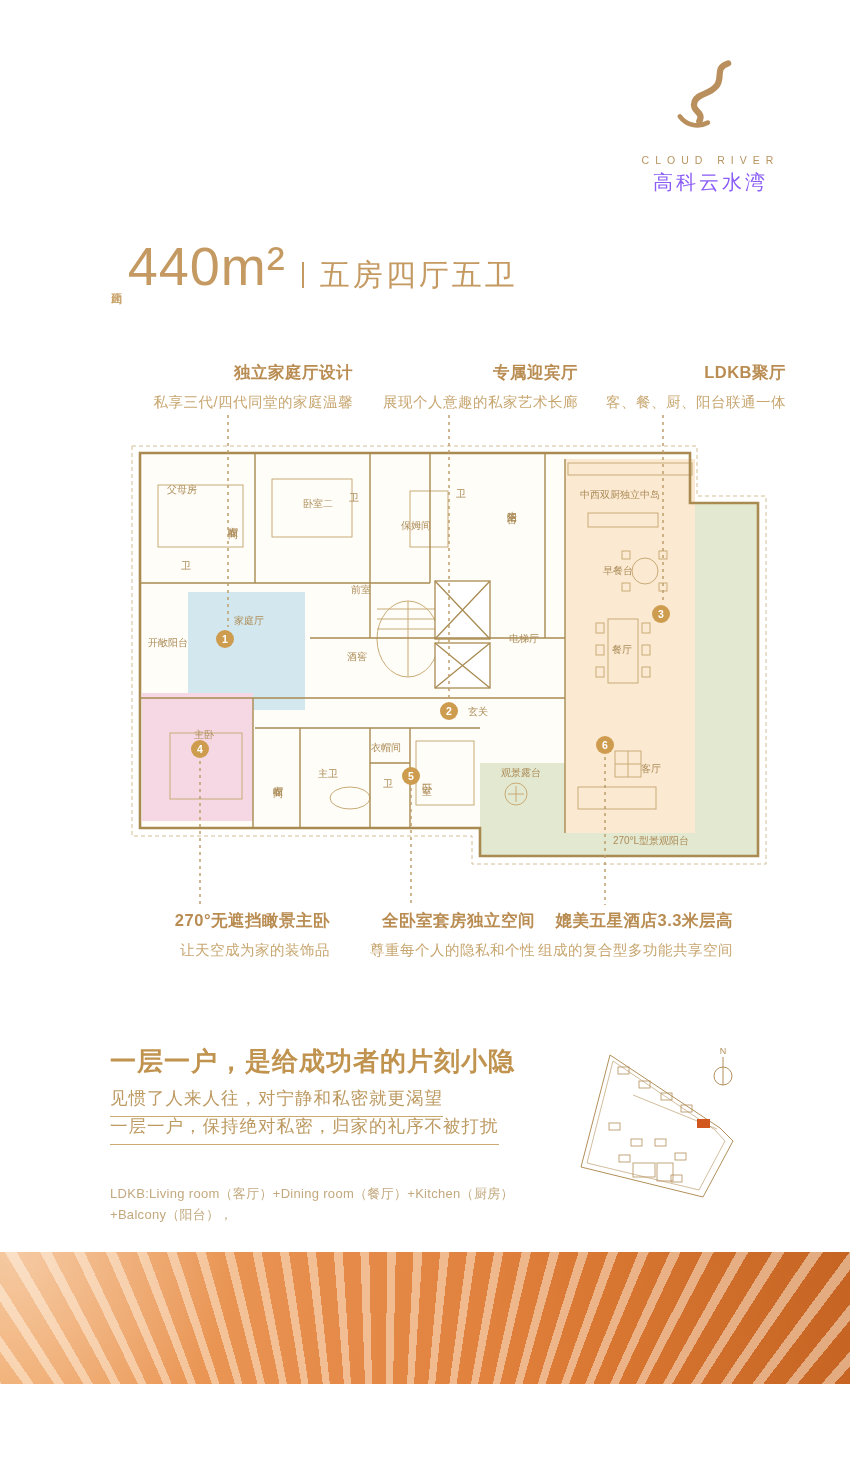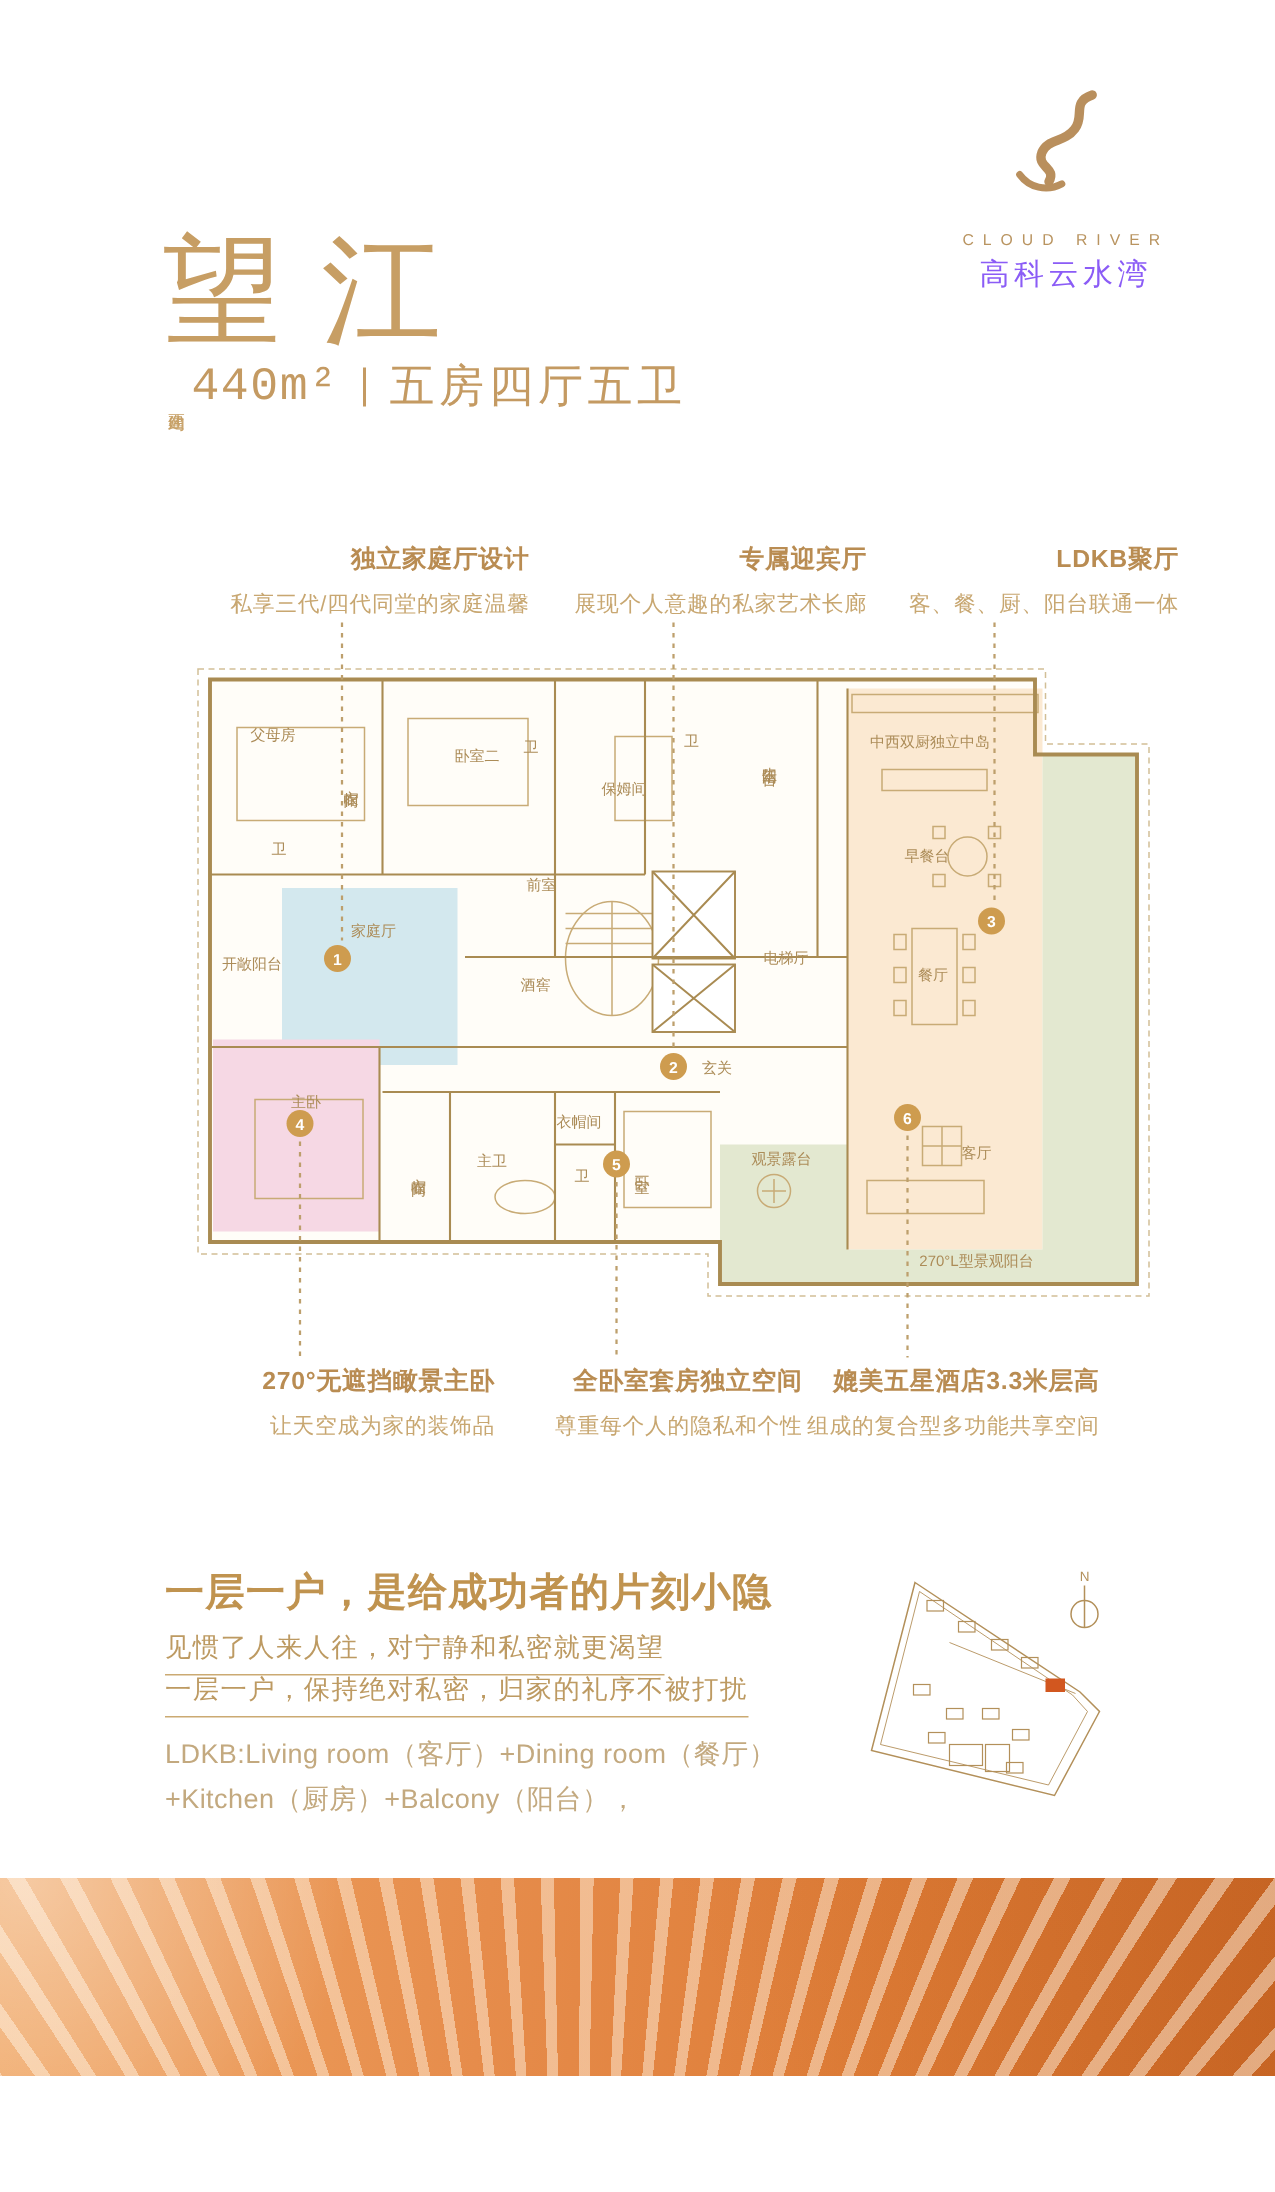--- a/index.html
+++ b/index.html
@@ -9,42 +9,42 @@
   .logo-block{position:absolute;left:618px;top:50px;width:185px;text-align:center;}
   .logo-s{display:block;margin:0 auto;}
   .brand-en{margin-top:4px;font-size:10.5px;letter-spacing:6px;color:#b99460;}
   .brand-cn{margin-top:3px;font-size:20px;letter-spacing:3px;color:#8b5cf6;}
   
   .title{position:absolute;left:108px;top:150px;font-size:80px;line-height:1.1;
          color:#c79e64;font-weight:400;letter-spacing:2px;}
   .spec-row{position:absolute;left:110px;top:244px;display:flex;align-items:flex-end;color:#c49a62;}
   .spec-prefix{writing-mode:vertical-rl;text-orientation:upright;font-size:11px;line-height:1.15;
                letter-spacing:1px;margin:0 5px 4px 0;color:#c7a066;}
-  .spec-value{font-size:31px;line-height:0.85;letter-spacing:1px;font-weight:400;font-family:Liberation Mono, monospace;}
+  .spec-value{font-size:54px;line-height:0.85;letter-spacing:1px;font-weight:400;}
   .spec-bar{width:2px;height:26px;background:#c49a62;margin:0 16px 2px 16px;}
   .spec-layout{font-size:30px;line-height:0.95;letter-spacing:3px;}
   
   .callout{position:absolute;width:260px;text-align:right;}
   .callout h3{margin:0 0 9px 0;font-size:16.5px;font-weight:bold;color:#b98c52;letter-spacing:0.5px;}
   .callout p{margin:0;font-size:14.5px;color:#c8a771;letter-spacing:0.5px;}
   .ct1{left:93px;top:362px;} .ct2{left:318px;top:362px;} .ct3{left:526px;top:362px;}
   .cb1{left:70px;top:910px;} .cb2{left:275px;top:910px;} .cb3{left:473px;top:910px;}
   
   .plan{position:absolute;left:110px;top:413px;}
   .room{fill:#ac8c58;font-size:10px;text-anchor:middle;}
   .room.vroom{writing-mode:vertical-rl;text-orientation:upright;letter-spacing:1px;}
   .marker-c{fill:#ce9c4f;}
   .marker-t{fill:#ffffff;font-size:10.5px;font-weight:bold;text-anchor:middle;}
   
   .tagline-h{position:absolute;left:110px;top:1044px;margin:0;font-size:26px;font-weight:bold;
              color:#c0934f;letter-spacing:1px;}
   .tag-line{position:absolute;left:110px;font-size:17.5px;color:#bd9a62;letter-spacing:1px;
             border-bottom:1px solid #cbaa72;padding-bottom:6px;}
   .tl1{top:1086px;} .tl2{top:1114px;}
-  .ldkb-note{position:absolute;left:110px;top:1155px;width:420px;font-size:18px;
+  .ldkb-note{position:absolute;left:110px;top:1183px;width:420px;font-size:13px;
              color:#c3a97f;line-height:1.65;letter-spacing:0.3px;}
   
   .siteplan{position:absolute;left:575px;top:1035px;}
   .north-label{fill:#b3905a;font-size:9px;text-anchor:middle;}
   
   .banner{position:absolute;left:0;top:1252px;width:850px;height:132px;
     background:
       radial-gradient(circle at 2% 0%, rgba(255,255,255,0.40), rgba(255,255,255,0) 26%),
       repeating-conic-gradient(from 178deg at 45% 480%, rgba(255,240,220,0.50) 0deg 0.8deg, rgba(255,240,220,0) 0.8deg 2.4deg),
       linear-gradient(70deg, rgba(0,0,0,0) 55%, rgba(150,60,10,0.18)),
@@ -57,21 +57,20 @@
 
   <div class="logo-block">
     <svg class="logo-s" width="78" height="100" viewBox="0 0 100 110">
       <path d="M72 8 C54 14 66 26 57 37 C48 49 34 45 29 57 C24 70 42 70 35 82" fill="none" stroke="#b98f5d" stroke-width="8" stroke-linecap="round"></path>
       <path d="M10 76 C18 87 33 91 46 84" fill="none" stroke="#b98f5d" stroke-width="6" stroke-linecap="round"></path>
     </svg>
     <div class="brand-en">CLOUD RIVER</div>
     <div class="brand-cn">高科云水湾</div>
   </div>
 
-  <div class="title">望 江</div>
   <div class="spec-row">
     <div class="spec-prefix">建面约</div>
     <div class="spec-value">440m²</div>
     <div class="spec-bar"></div>
     <div class="spec-layout">五房四厅五卫</div>
   </div>
 
   <div class="callout ct1">
     <h3>独立家庭厅设计</h3>
     <p>私享三代/四代同堂的家庭温馨</p>

